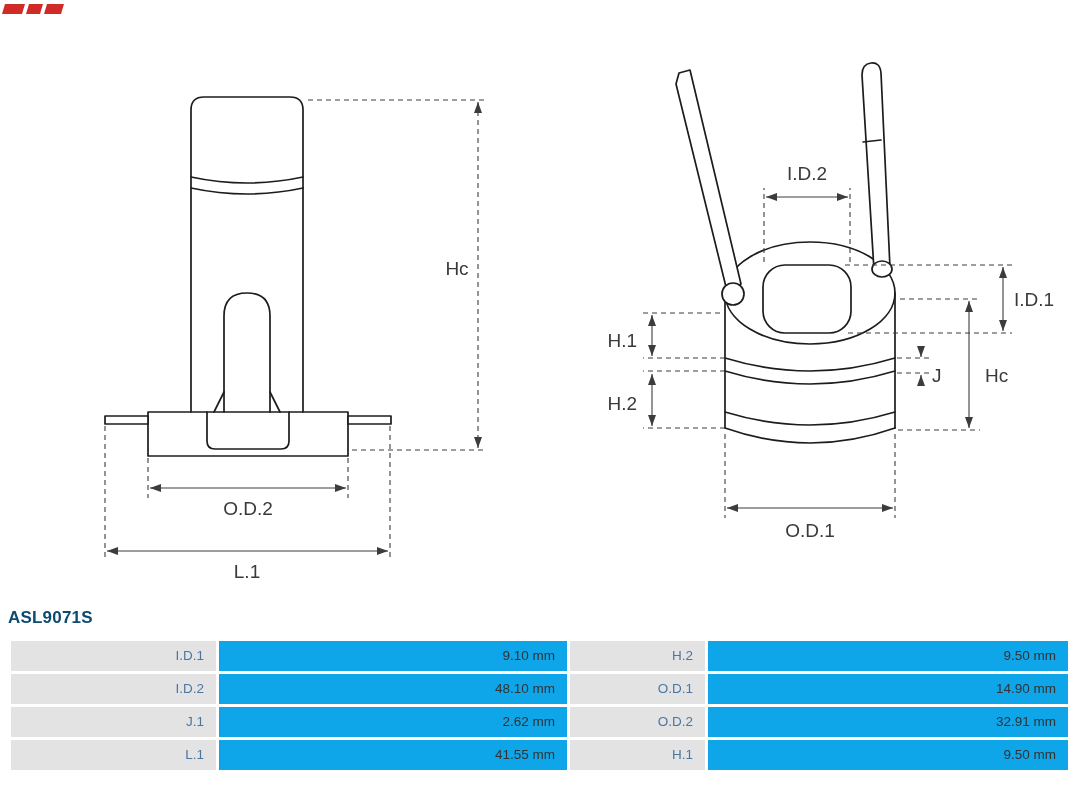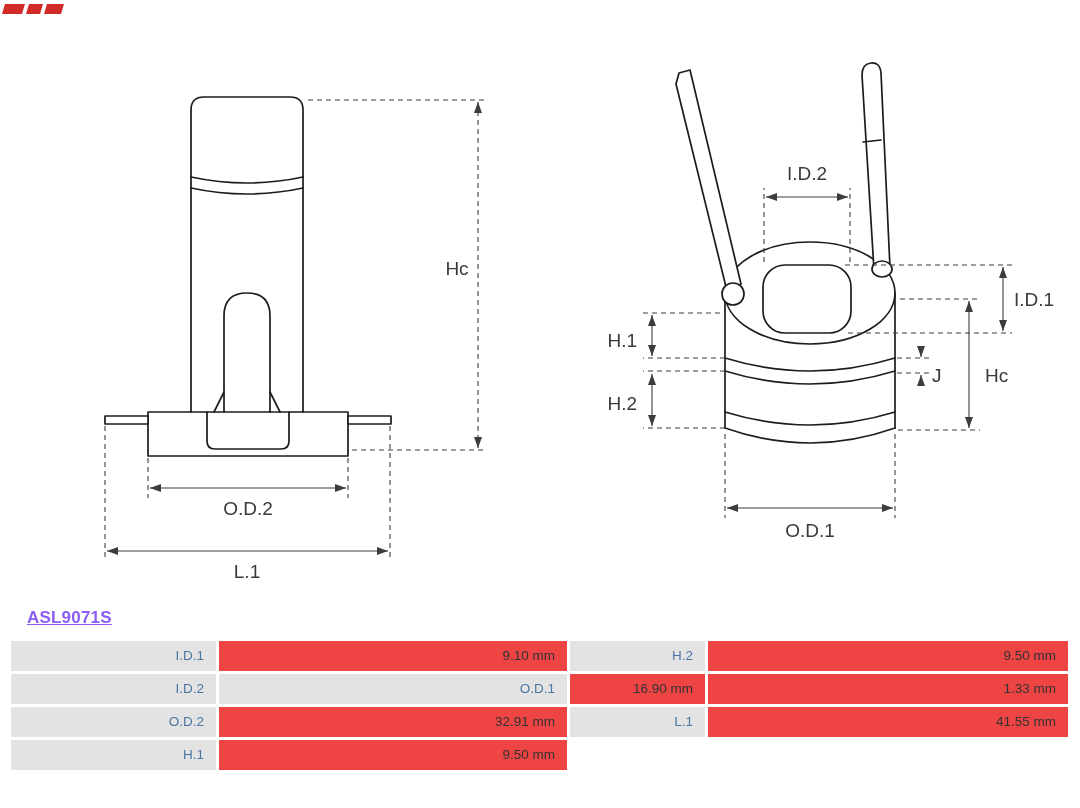--- a/index.html
+++ b/index.html
@@ -9,27 +9,27 @@
   .logo-frag { position:absolute; top:0; left:2px; width:62px; height:10px; }
 
   .diagram-wrap { position:absolute; top:0; left:0; width:1080px; height:600px; }
   svg text { font-family:"Liberation Sans", sans-serif; }
   .outline { stroke:#1c1c1c; stroke-width:1.7; fill:none; stroke-linejoin:round; stroke-linecap:round; }
   .outline-f { stroke:#1c1c1c; stroke-width:1.7; fill:#ffffff; stroke-linejoin:round; }
   .dim { stroke:#3c3c3c; stroke-width:1.1; fill:none; }
   .dash { stroke-dasharray:5 4; }
   .dimlabel { font-size:19px; fill:#3a3a3a; }
 
-  .part-number { position:absolute; top:608px; left:27px; font-size:17px; font-weight:700; color:#8b5cf6; letter-spacing:0.2px;text-decoration:underline; }
+  .part-number { position:absolute; top:608px; left:8px; font-size:17px; font-weight:700; color:#0c4a6e; letter-spacing:0.2px; }
 
   .spec-table { position:absolute; top:641px; left:11px; width:1057px; display:grid;
                 grid-template-columns:205px 348px 135px 1fr; grid-auto-rows:30px; gap:3px; font-size:13.5px; }
   .cell { height:30px; line-height:30px; padding:0 12px; text-align:right; white-space:nowrap; overflow:hidden; }
   .cell.label { background:#e3e3e3; color:#4a76a4; }
-  .cell.value { background:#ef4444; color:#333333; }
+  .cell.value { background:#0ea5e9; color:#333333; }
   .cell.blank { background:transparent; }
 </style>
 </head>
 <body>
 <div id="screen">
 
   <div class="logo-frag">
     <svg width="62" height="10" viewBox="0 0 62 10">
       <polygon points="0,10 3,0 62,0 59,10" fill="#d02b27"></polygon>
       <polygon points="20,10 23,0 27,0 24,10" fill="#ffffff"></polygon>
@@ -151,24 +151,26 @@
   <div class="part-number">ASL9071S</div>
 
   <div class="spec-table">
 
     <div class="cell label">I.D.1</div>
     <div class="cell value">9.10 mm</div>
     <div class="cell label">H.2</div>
     <div class="cell value">9.50 mm</div>
 
     <div class="cell label">I.D.2</div>
+    <div class="cell value">48.10 mm</div>
 
     <div class="cell label">O.D.1</div>
-    <div class="cell value">16.90 mm</div>
-    <div class="cell value">1.33 mm</div>
+    <div class="cell value">14.90 mm</div>
+    <div class="cell label">J.1</div>
+    <div class="cell value">2.62 mm</div>
 
     <div class="cell label">O.D.2</div>
     <div class="cell value">32.91 mm</div>
     <div class="cell label">L.1</div>
     <div class="cell value">41.55 mm</div>
 
     <div class="cell label">H.1</div>
     <div class="cell value">9.50 mm</div>
     <div class="cell blank"></div>
     <div class="cell blank"></div>

